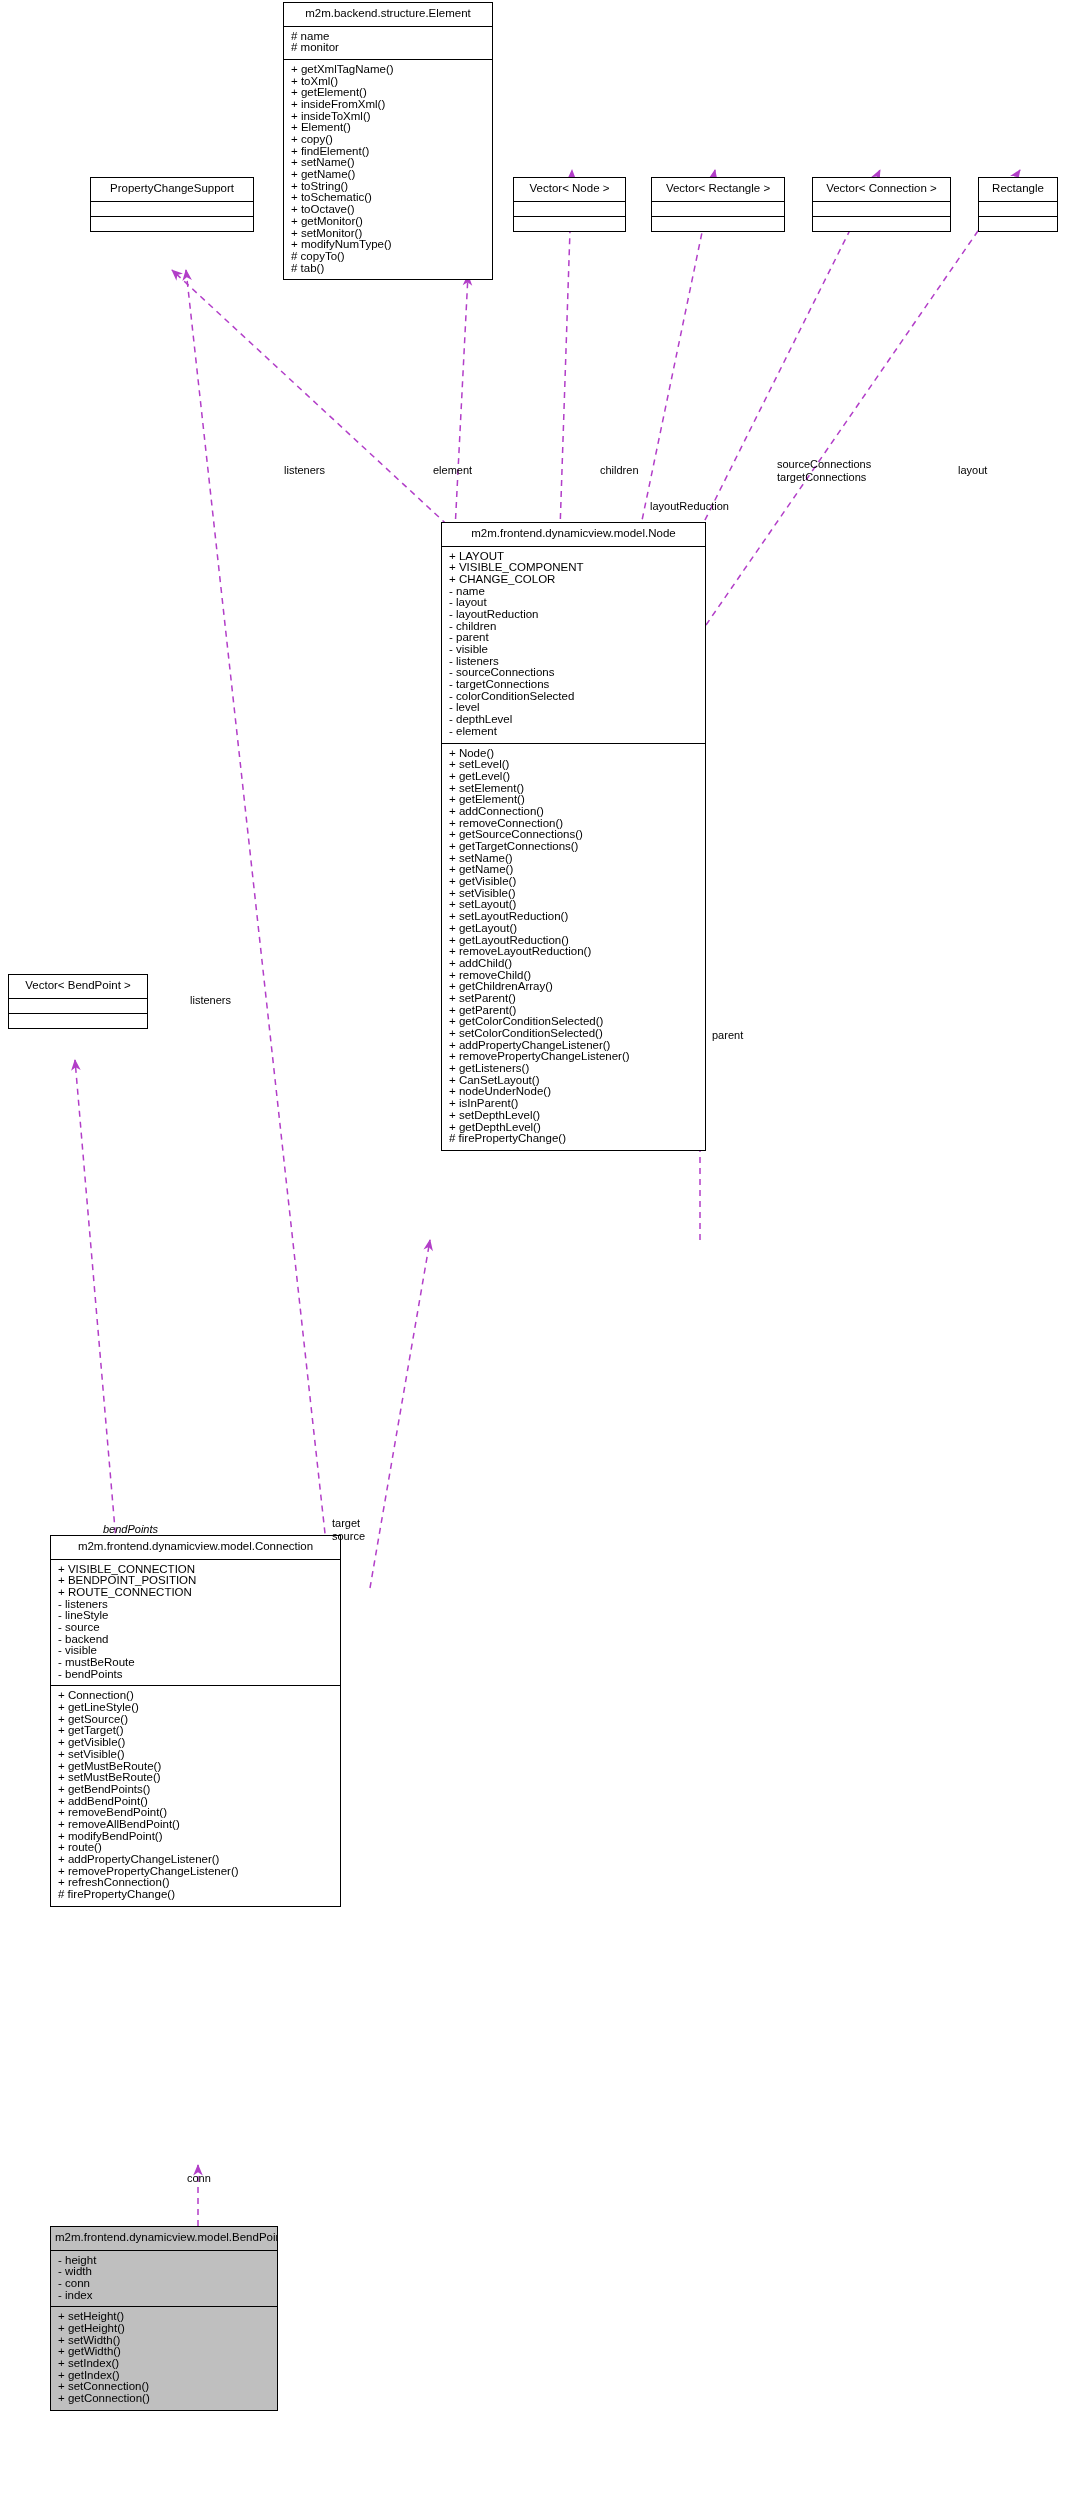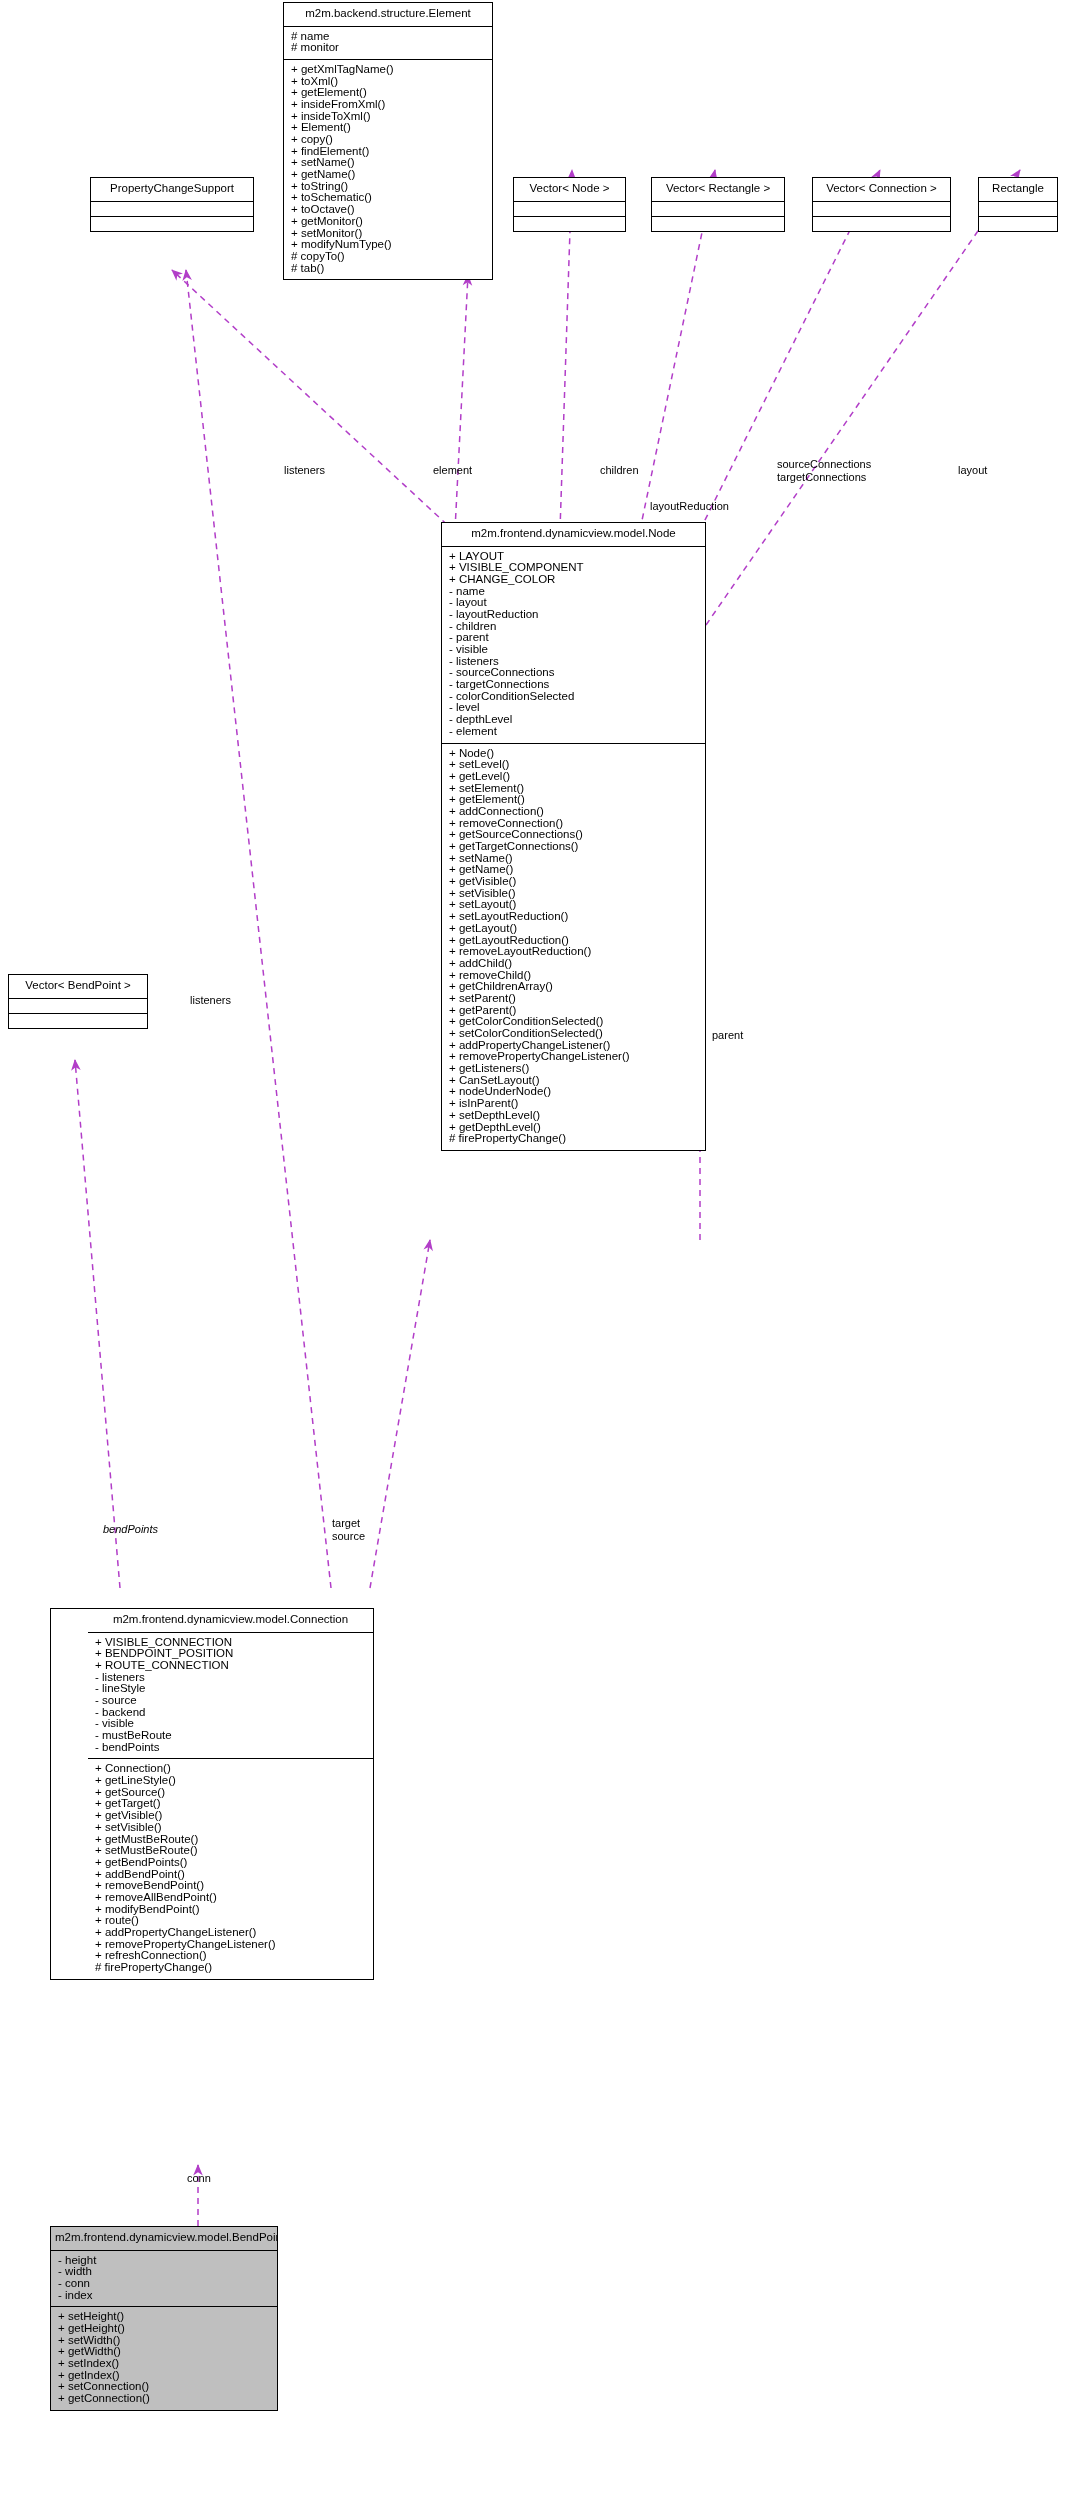--- a/index.html
+++ b/index.html
@@ -240,21 +240,21 @@
       <div class="row">+ getListeners()</div>
       <div class="row">+ CanSetLayout()</div>
       <div class="row">+ nodeUnderNode()</div>
       <div class="row">+ isInParent()</div>
       <div class="row">+ setDepthLevel()</div>
       <div class="row">+ getDepthLevel()</div>
       <div class="row"># firePropertyChange()</div>
     </div>
   </div>
 
-  <div class="uml-box thick" style="left:50px; top:1608px; width:324px;padding-left:37px;">
+  <div class="uml-box thick" style="left:50px; top:1535px; width:291px;">
     <div class="uml-title">m2m.frontend.dynamicview.model.Connection</div>
     <div class="uml-sep thick"></div>
     <div class="uml-section">
       <div class="row">+ VISIBLE_CONNECTION</div>
       <div class="row">+ BENDPOINT_POSITION</div>
       <div class="row">+ ROUTE_CONNECTION</div>
       <div class="row">- listeners</div>
       <div class="row">- lineStyle</div>
       <div class="row">- source</div>
       <div class="row">- backend</div>

